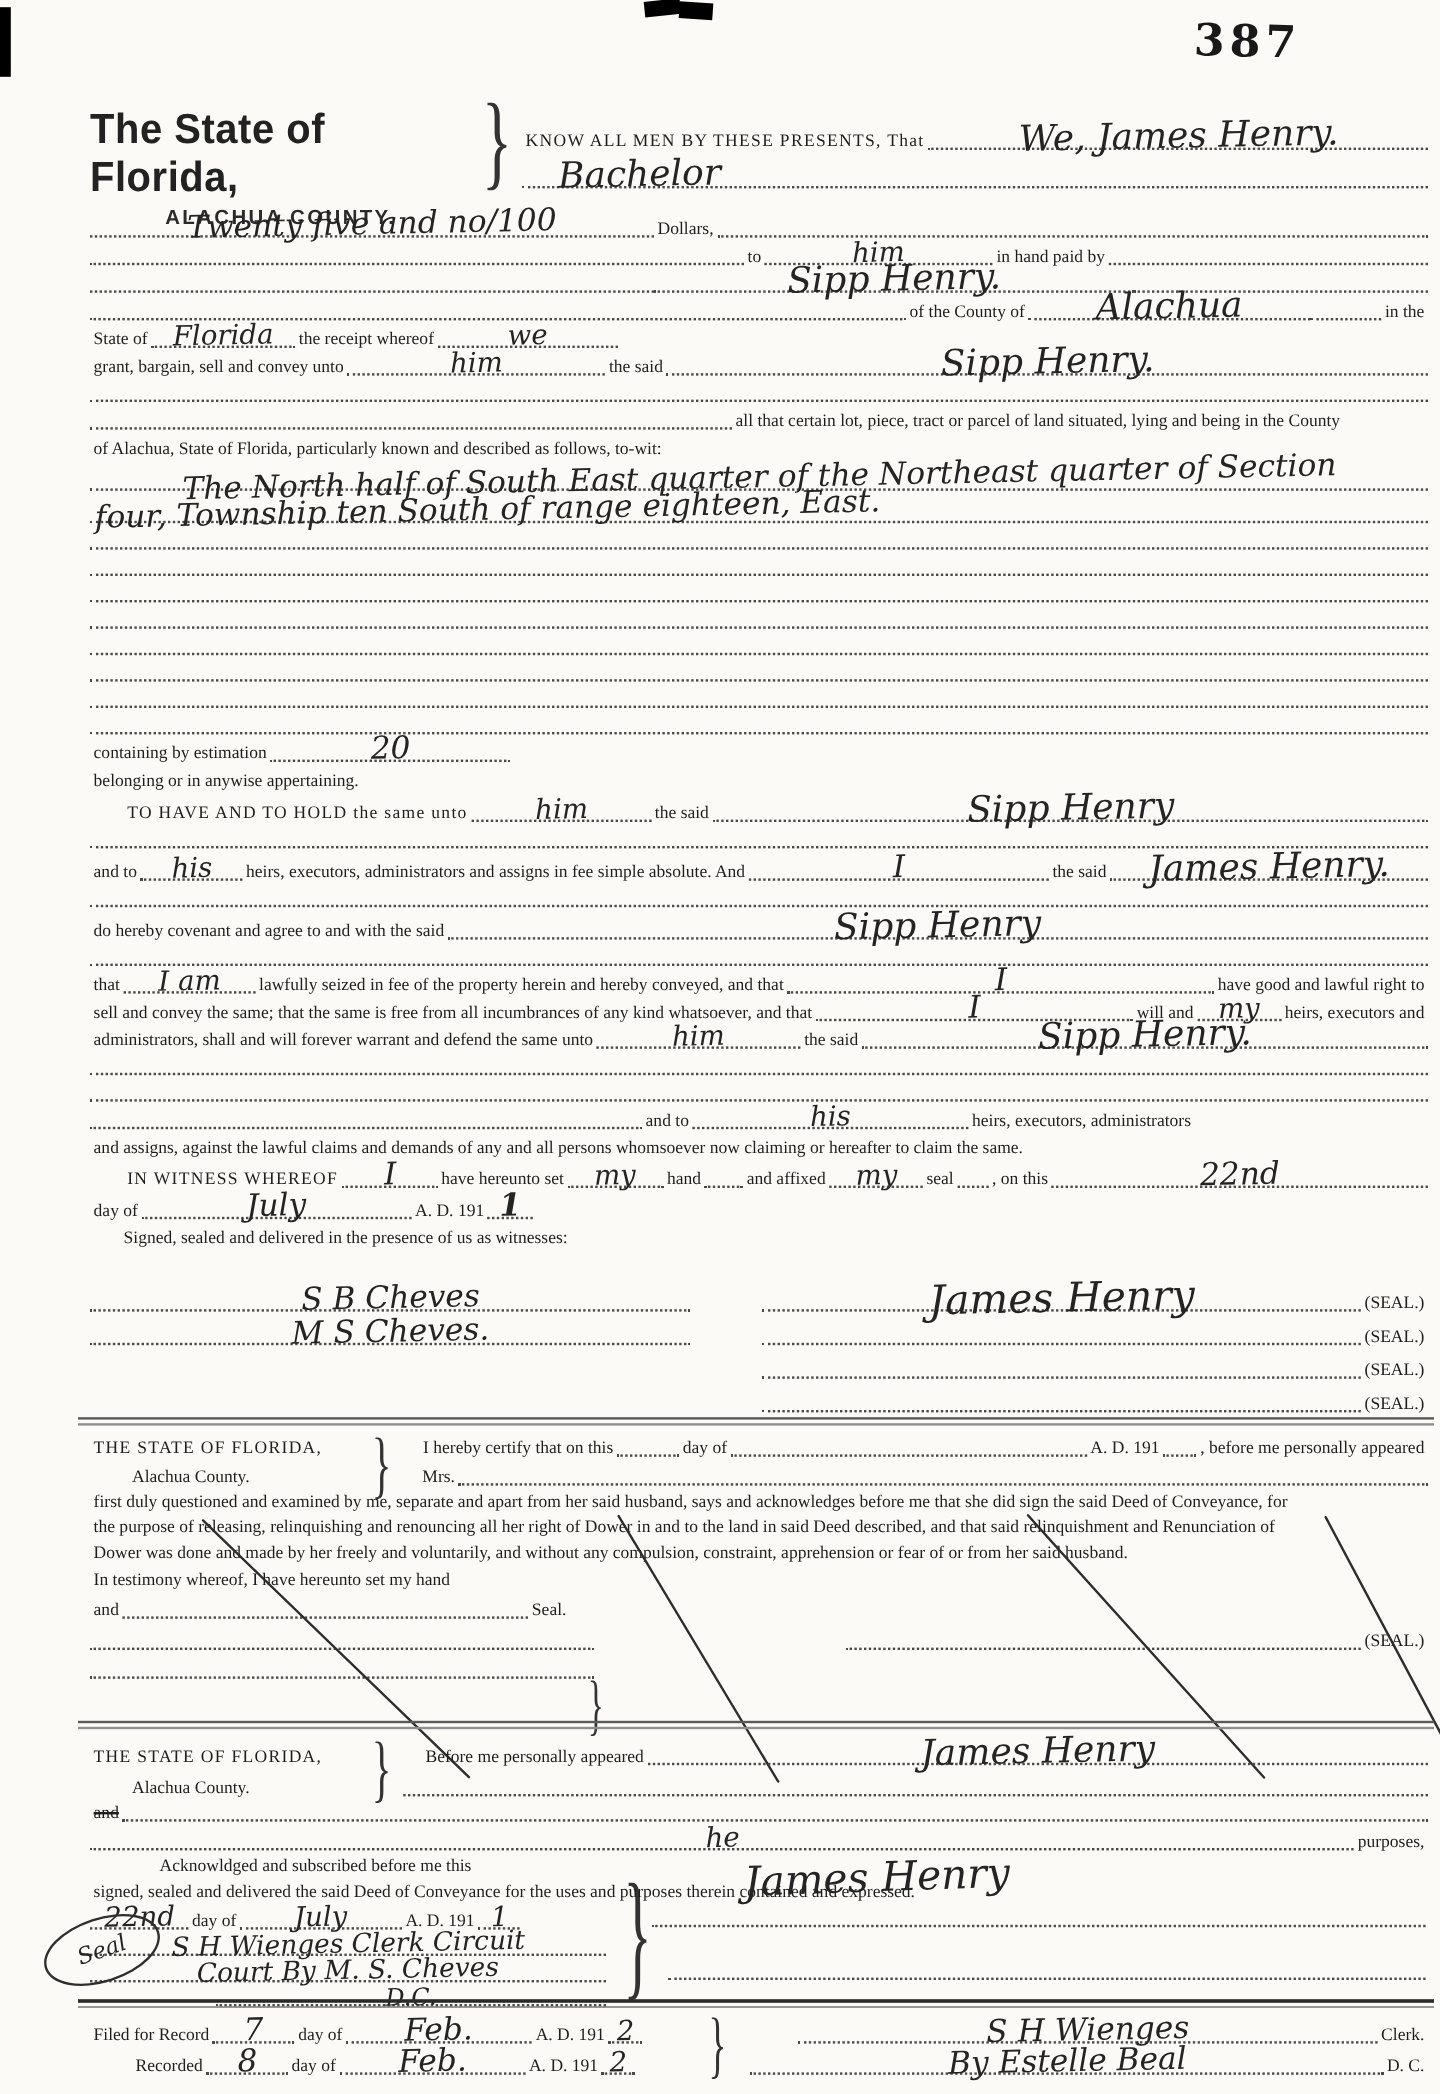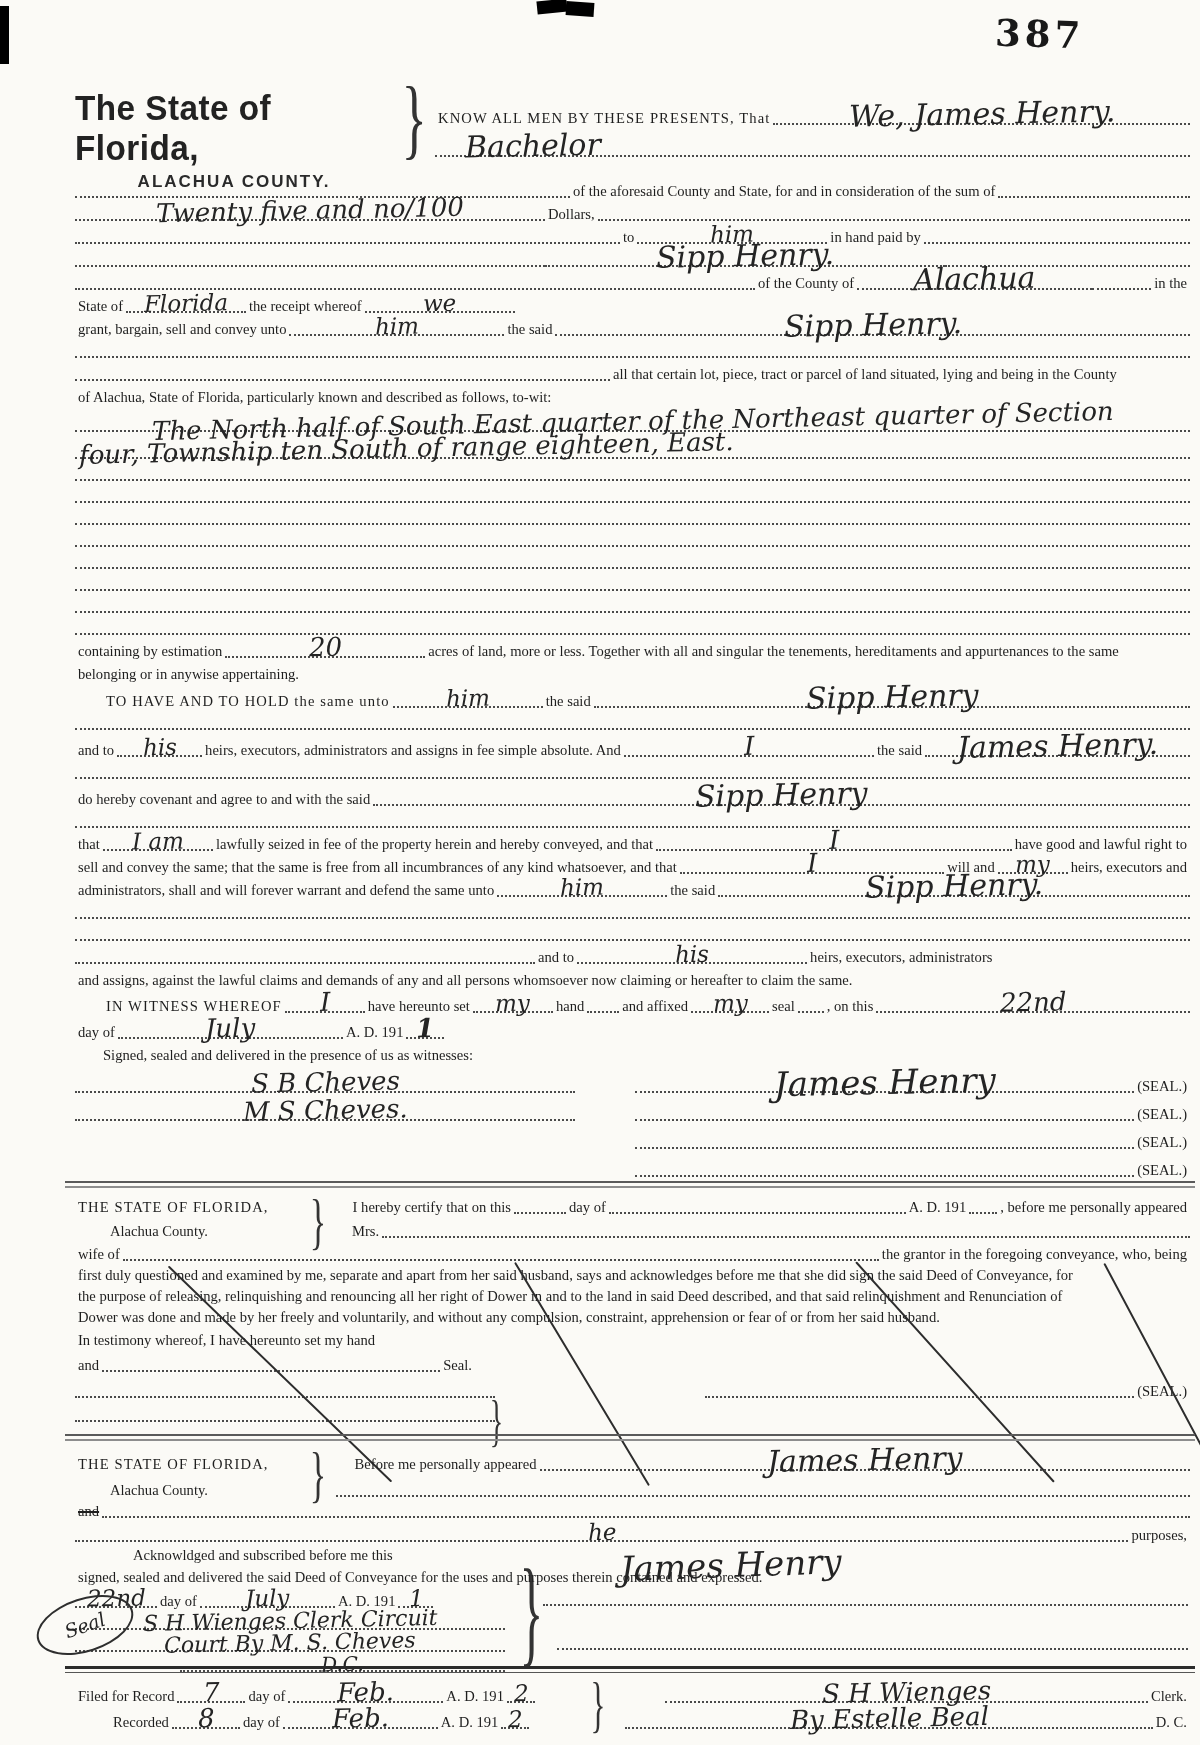--- a/index.html
+++ b/index.html
@@ -62,25 +62,20 @@
       <div class="line" style="width:755px;height:32px;">
         <span class="seg gr" style="justify-content:flex-start;padding-left:30px;">
             <span class="hw b">Bachelor</span>
           </span>
       </div>
     </div>
   </div>
 
   <div class="sec" style="top:178px;">
 
-    <div class="line" style="height:23px;">
-      <span class="fill" style="flex:0 0 495px;"></span>
-      <span class="txt">of the aforesaid County and State, for and in consideration of the sum of</span>
-      <span class="fill"></span>
-    </div>
 
     <div class="line" style="height:23px;">
       <span class="seg" style="width:470px;">
           <span class="hw m">Twenty five and no/100</span>
         </span>
       <span class="txt">Dollars,</span>
       <span class="fill"></span>
     </div>
 
     <div class="line" style="height:23px;">
@@ -180,21 +175,20 @@
       </div>
     <div class="line">
         <span class="fill"></span>
       </div>
 
     <div class="line" style="height:23px;">
       <span class="txt">containing by estimation</span>
       <span class="seg" style="width:200px;">
           <span class="hw m">20</span>
         </span>
-      <span class="txt">acres of land, more or less.  Together with all and singular the tenements, hereditaments and appurtenances to the same</span>
     </div>
     <div class="line" style="height:23px;">
       <span class="txt">belonging or in anywise appertaining.</span>
     </div>
 
     <div class="line" style="height:27px;">
       <span class="sp" style="width:28px;"></span>
       <span class="txt caps">TO HAVE AND TO HOLD the same unto</span>
       <span class="seg" style="width:150px;">
           <span class="hw">him</span>
@@ -383,25 +377,20 @@
       <span class="fill" style="flex:0 0 28px;"></span>
       <span class="txt">, before me personally appeared</span>
     </div>
     <div class="line" style="height:24px;">
       <span class="sp" style="width:32px;"></span>
       <span class="txt">Alachua County.</span>
       <span class="sp" style="width:138px;"></span>
       <span class="txt">Mrs.</span>
       <span class="fill"></span>
     </div>
-    <div class="line" style="height:23px;">
-      <span class="txt">wife of</span>
-      <span class="fill"></span>
-      <span class="txt">the grantor in the foregoing conveyance, who, being</span>
-    </div>
     <div class="line" style="height:21px;">
         <span class="txt">first duly questioned and examined by me, separate and apart from her said husband, says and acknowledges before me that she did sign the said Deed of Conveyance, for</span>
       </div>
     <div class="line" style="height:21px;">
         <span class="txt">the purpose of releasing, relinquishing and renouncing all her right of Dower in and to the land in said Deed described, and that said relinquishment and Renunciation of</span>
       </div>
     <div class="line" style="height:21px;">
         <span class="txt">Dower was done and made by her freely and voluntarily, and without any compulsion, constraint, apprehension or fear of or from her said husband.</span>
       </div>
     <div class="line" style="height:23px;">

